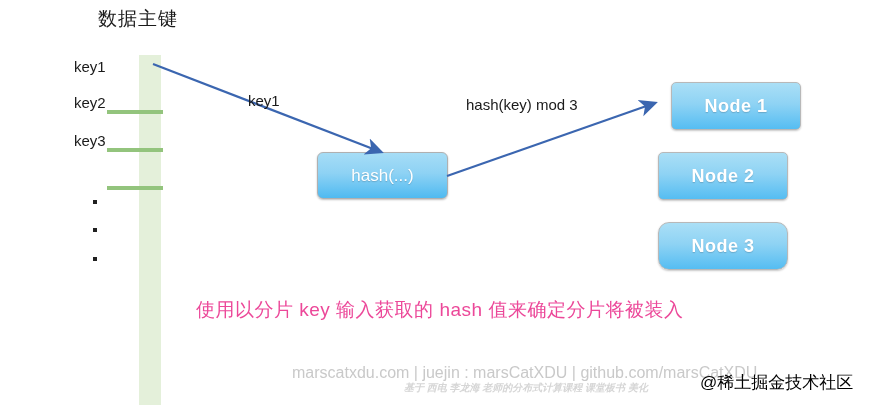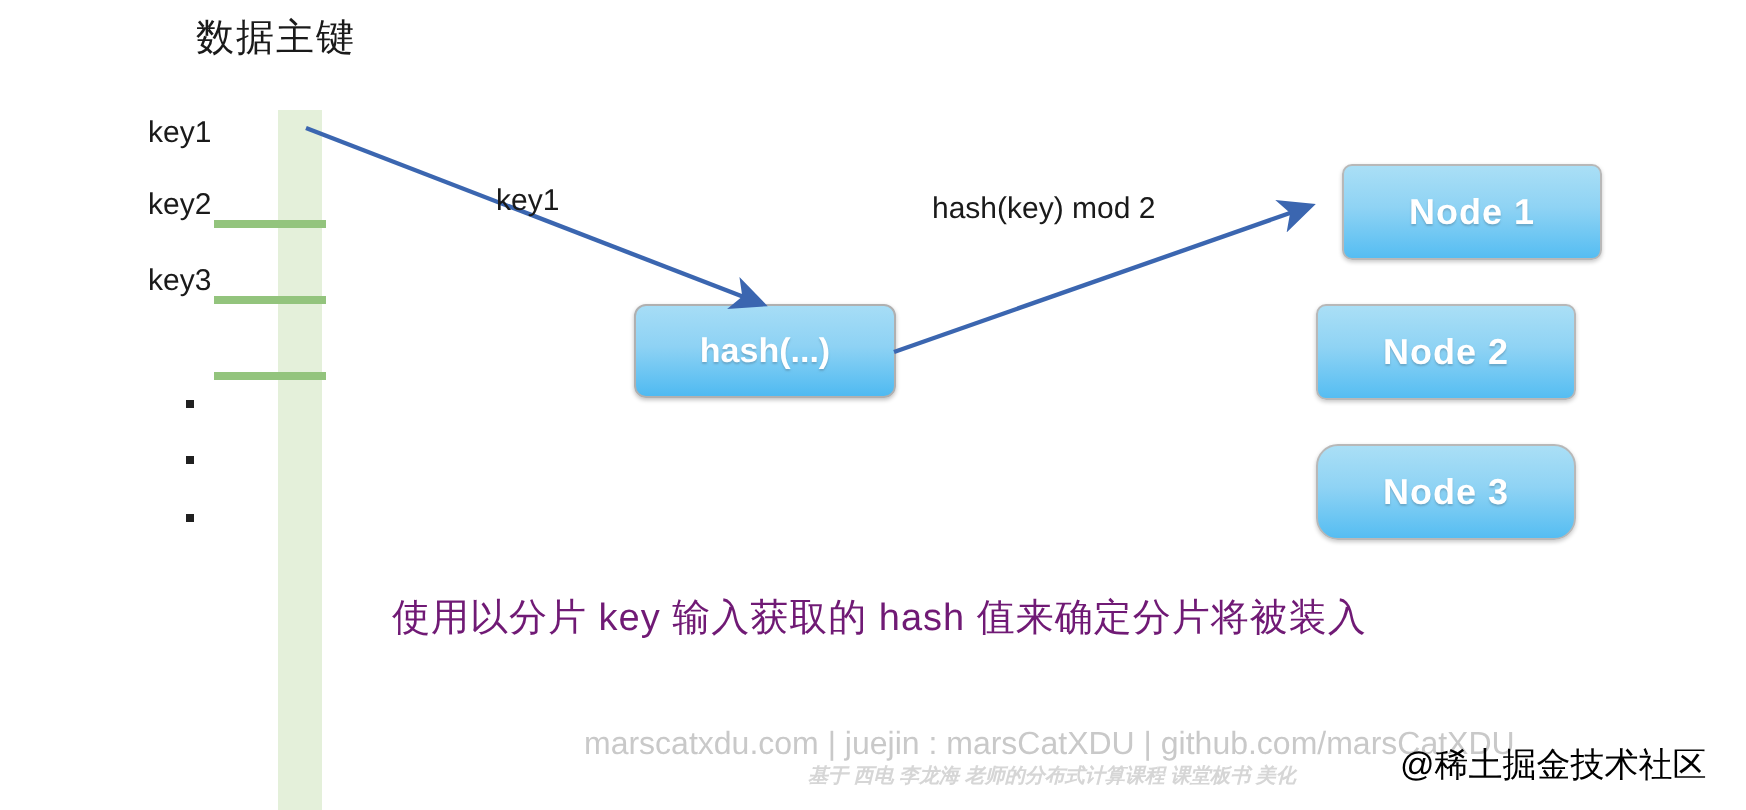--- a/index.html
+++ b/index.html
@@ -88,21 +88,21 @@
     border-radius: 6px;
     background: linear-gradient(to bottom, #a6ddf6 0%, #8ed2f4 45%, #4fbaf1 100%);
     box-shadow: 0 1px 2px rgba(0,0,0,0.25);
     display: flex;
     align-items: center;
     justify-content: center;
   }
   .hash-box span {
     color: #ffffff;
     font-size: 17px;
-    font-weight: bold;
+    font-weight: normal;
     text-shadow: 0 1px 1px rgba(90,140,170,0.55);
   }
 
   
   #arrows {
     position: absolute;
     left: 0;
     top: 0;
     width: 873px;
     height: 405px;
@@ -116,21 +116,21 @@
   }
 
   
   .caption {
     position: absolute;
     left: 196px;
     top: 296px;
     width: 600px;
     font-size: 19px;
     line-height: 28px;
-    color: #701a75;
+    color: #ec4899;
     letter-spacing: 0.5px;
   }
   .caption div { white-space: nowrap; }
 
   
   .wm-line1 {
     position: absolute;
     left: 292px;
     top: 364px;
     font-size: 16px;
@@ -195,21 +195,21 @@
     <defs>
       <marker id="ahead" markerWidth="9" markerHeight="9" refX="7" refY="4.5" orient="auto" markerUnits="strokeWidth">
         <path d="M0,0.6 L8.4,4.5 L0,8.4 L2.2,4.5 Z" fill="#3b66b0"></path>
       </marker>
     </defs>
     <line x1="153" y1="64" x2="381" y2="152" stroke="#3b66b0" stroke-width="2.2" marker-end="url(#ahead)"></line>
     <line x1="447" y1="176" x2="655" y2="103" stroke="#3b66b0" stroke-width="2.2" marker-end="url(#ahead)"></line>
   </svg>
 
   <div class="arrow-label" style="left:248px; top:92px;">key1</div>
-  <div class="arrow-label" style="left:466px; top:96px;">hash(key) mod 2</div>
+  <div class="arrow-label" style="left:466px; top:96px;">hash(key) mod 3</div>
 
   <div class="caption">
     <div>使用以分片 key 输入获取的 hash 值来确定分片将被装入</div>
   </div>
 
   <div class="wm-line1">marscatxdu.com | juejin : marsCatXDU | github.com/marsCatXDU</div>
   <div class="wm-line2">基于 西电 李龙海 老师的分布式计算课程 课堂板书 美化</div>
   <div class="wm-badge">@稀土掘金技术社区</div>
 
 </div>

